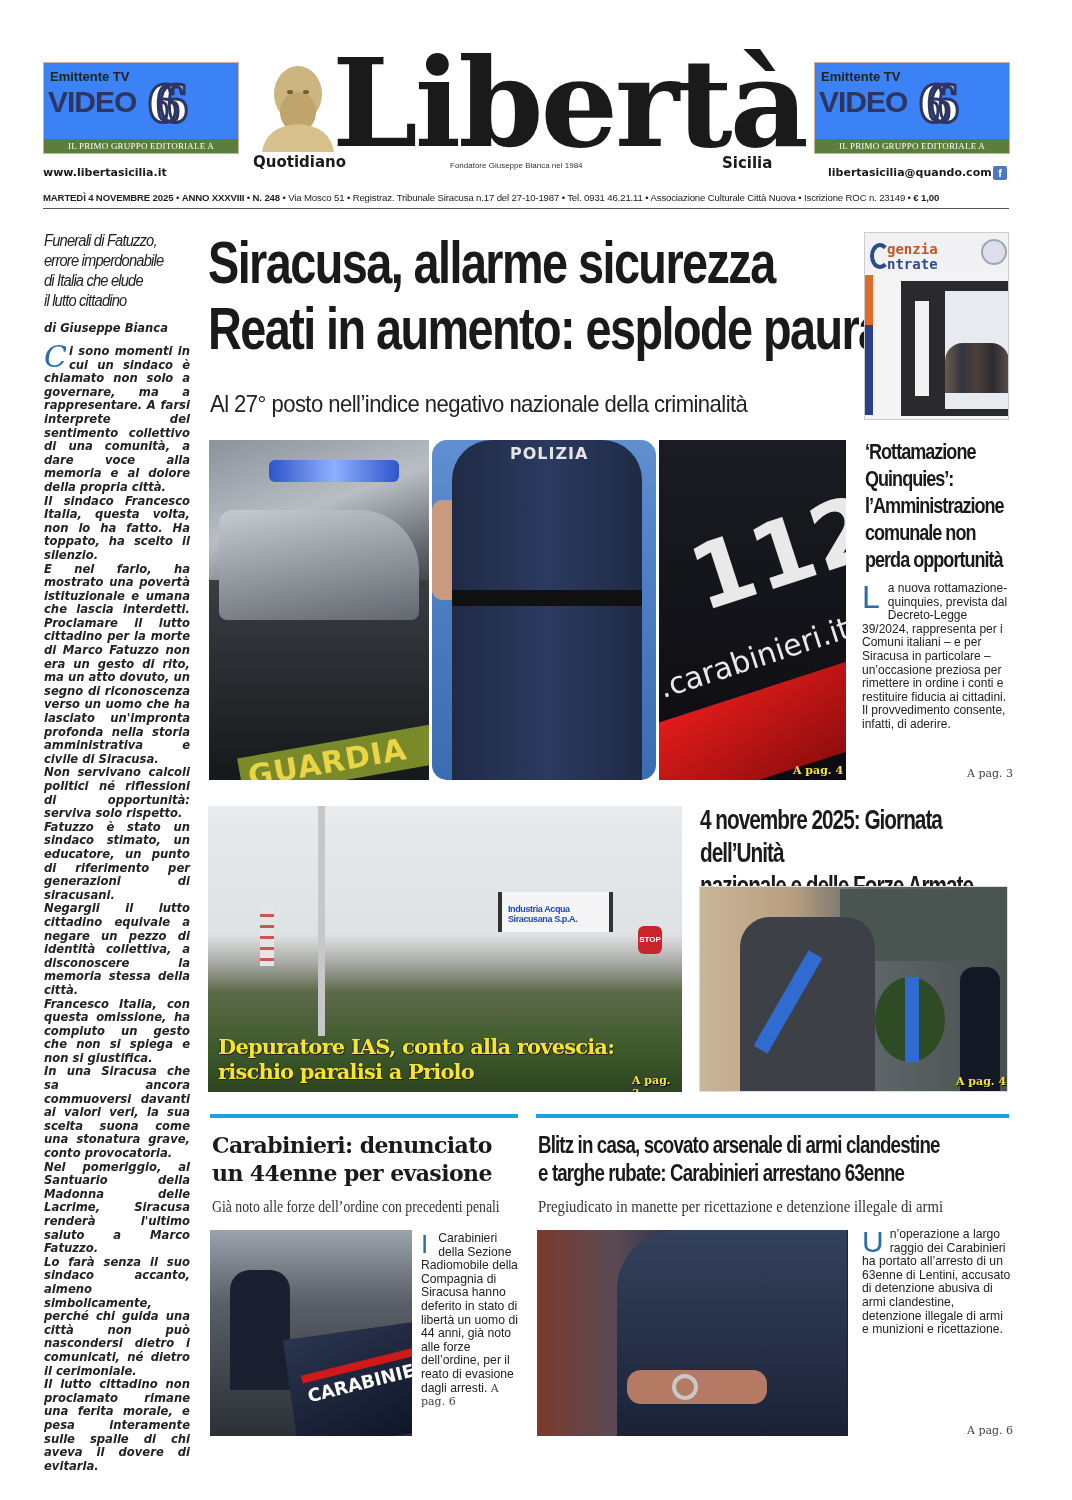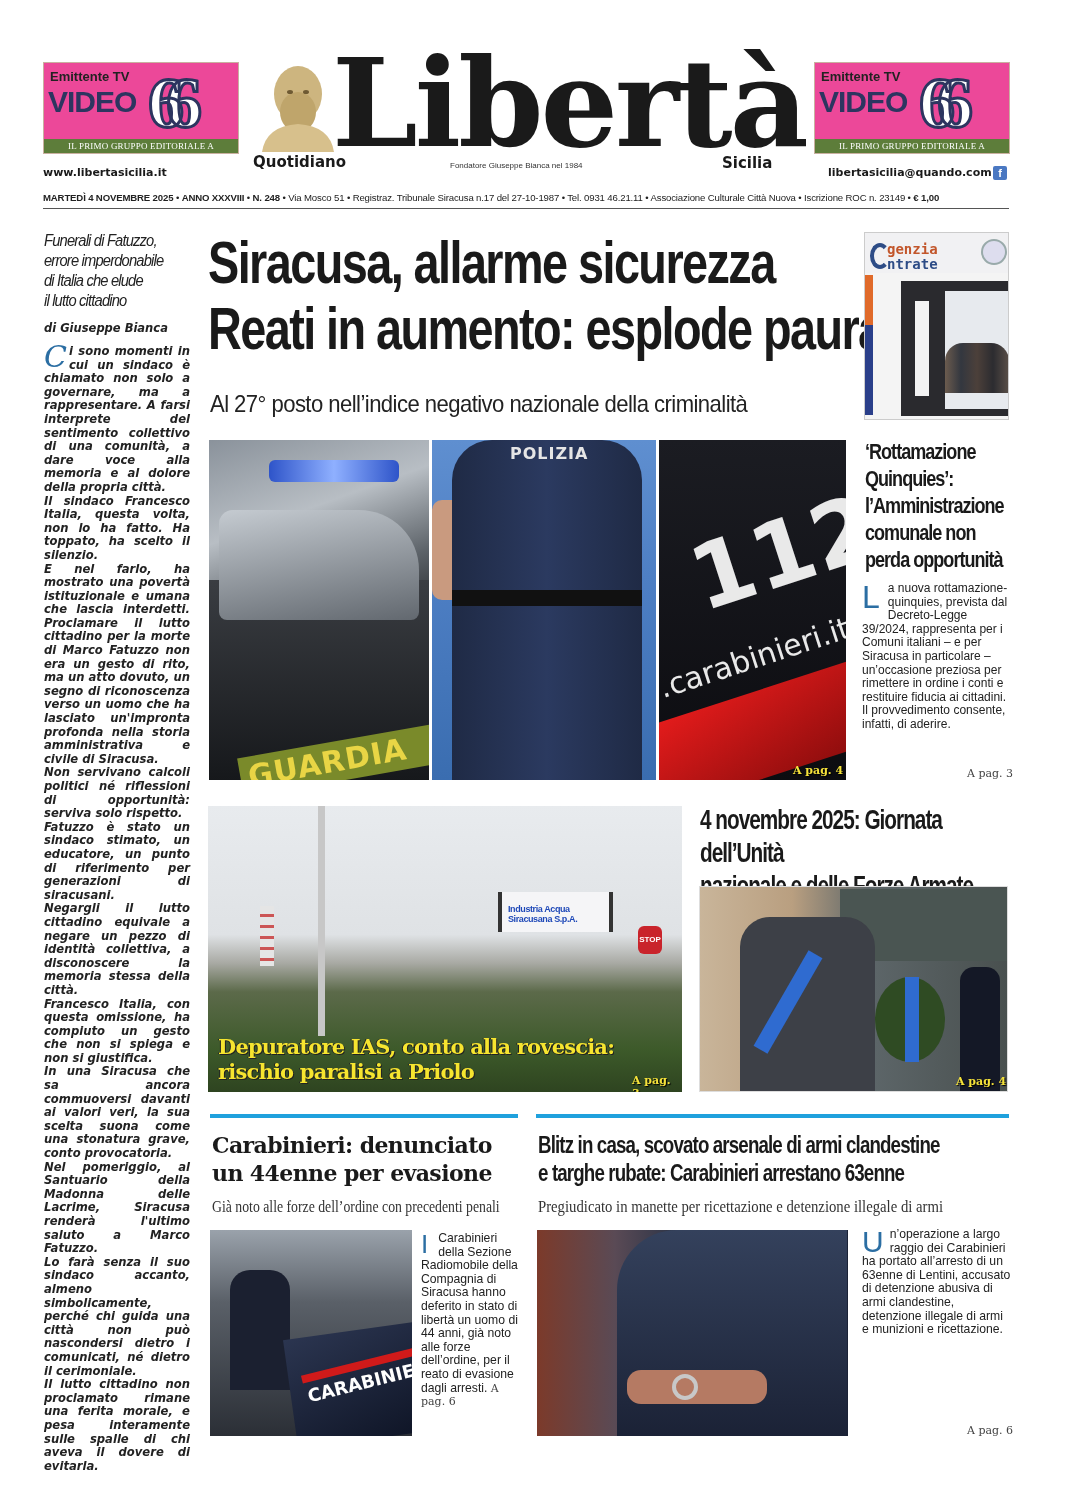--- a/index.html
+++ b/index.html
@@ -1,24 +1,24 @@
 <!DOCTYPE html>
 <html><head>
 <meta charset="utf-8">
 <style>
   * { box-sizing: border-box; margin: 0; padding: 0; }
   html, body { width: 1072px; height: 1500px; background: #ffffff; overflow: hidden; }
   body { position: relative; font-family: "Liberation Sans", sans-serif; color: #1a1a1a; }
   .abs { position: absolute; }
 
   
-  .v66 { width: 196px; height: 92px; background: #ec4899; border: 1px solid #c9b0a0; }
+  .v66 { width: 196px; height: 92px; background: #3b82f6; border: 1px solid #c9b0a0; }
   .v66 .em { position: absolute; left: 6px; top: 6px; font-family: "Liberation Sans", sans-serif; font-weight: bold; font-size: 13px; color: #222; }
   .v66 .vd { position: absolute; left: 4px; top: 22px; font-family: "Liberation Sans", sans-serif; font-weight: bold; font-size: 30px; color: #2d3560; letter-spacing: -1px; }
-  .v66 .num { position: absolute; left: 104px; top: -2px; font-family: "Liberation Serif", serif; font-size: 72px; line-height: 84px; color: #fff; -webkit-text-stroke: 3px #2d3560; letter-spacing: -18px; font-weight: bold; }
+  .v66 .num { position: absolute; left: 104px; top: -2px; font-family: "Liberation Serif", serif; font-size: 58px; line-height: 84px; color: #fff; -webkit-text-stroke: 3px #2d3560; letter-spacing: -18px; font-weight: bold; }
   .v66 .bar { position: absolute; left: 0; right: 0; bottom: 0; height: 14px; background: #5d7d3a; color: #fff; font-family: "Liberation Serif", serif; font-size: 9px; text-align: center; line-height: 14px; letter-spacing: 0.2px; }
 
   .bust { left: 256px; top: 60px; width: 84px; height: 92px; }
   .logo { left: 332px; top: 38px; font-family: "DejaVu Serif", serif; font-weight: bold; font-size: 122px; line-height: 130px; color: #1a1a1a; letter-spacing: -3px; }
   .quot { left: 253px; top: 153px; font-family: "DejaVu Sans", sans-serif; font-weight: bold; font-size: 15px; color: #1a1a1a; }
   .fond { left: 450px; top: 161px; font-size: 8px; color: #333; }
   .sicilia { left: 722px; top: 154px; font-family: "DejaVu Sans", sans-serif; font-weight: bold; font-size: 15px; }
   .site { left: 43px; top: 166px; font-family: "DejaVu Sans", sans-serif; font-weight: bold; font-size: 11px; }
   .mail { left: 828px; top: 166px; font-family: "DejaVu Sans", sans-serif; font-weight: bold; font-size: 11px; }
   .fb { left: 993px; top: 166px; width: 14px; height: 14px; background: #4a78c2; color: #fff; font-weight: bold; font-size: 11px; text-align: center; line-height: 15px; border-radius: 2px; }
@@ -53,21 +53,21 @@
   .ae .crowd { position: absolute; left: 80px; top: 110px; width: 64px; height: 50px; background: linear-gradient(90deg,#6b5b4e,#33373f,#4c403a,#2c2c30,#5a4f48); border-radius: 18px 18px 0 0; }
 
   
   .photo { overflow: hidden; }
   .p1 { left: 209px; top: 440px; width: 220px; height: 340px; background: linear-gradient(160deg,#8a929b 0%,#b8bec4 25%,#5d6369 45%,#2a2d31 60%,#1d1f22 100%); }
   .p1 .car { position: absolute; left: 0; top: 140px; width: 220px; height: 200px; background: linear-gradient(180deg,#3a3d42,#16181b); }
   .p1 .gd { position: absolute; left: 30px; top: 300px; width: 210px; height: 40px; background: #7a8a2a; transform: rotate(-10deg); color: #e9d545; font-family: "DejaVu Sans", sans-serif; font-weight: bold; font-size: 30px; line-height: 40px; padding-left: 8px; letter-spacing: 1px; }
   .p1 .siren { position: absolute; left: 60px; top: 20px; width: 130px; height: 22px; background: linear-gradient(90deg,#2e54c9,#8fb0ff,#2e54c9); border-radius: 6px; }
   .p1 .glass { position: absolute; left: 10px; top: 70px; width: 200px; height: 110px; background: linear-gradient(170deg,#c5cbd1,#62686f); border-radius: 14px 60px 8px 8px; }
 
-  .p2 { left: 432px; top: 440px; width: 224px; height: 340px; background: linear-gradient(180deg,#5f8fd0 0%,#4e7fc4 40%,#3a6db0 100%); }
+  .p2 { left: 432px; top: 440px; width: 224px; height: 340px; background: linear-gradient(180deg,#5f8fd0 0%,#4e7fc4 40%,#3a6db0 100%); border-radius: 15px; }
   .p2 .body { position: absolute; left: 20px; top: 0; width: 190px; height: 340px; background: linear-gradient(90deg,#1f2a45,#2b3a60,#1f2a45); border-radius: 40px 40px 0 0; }
   .p2 .pol { position: absolute; left: 78px; top: 4px; color: #e5e5e5; font-family: "DejaVu Sans", sans-serif; font-weight: bold; font-size: 16px; letter-spacing: 1px; }
   .p2 .belt { position: absolute; left: 20px; top: 150px; width: 190px; height: 16px; background: #111; }
   .p2 .arm { position: absolute; left: 0; top: 60px; width: 30px; height: 100px; background: #c99a7f; border-radius: 10px; }
 
   .p3 { left: 659px; top: 440px; width: 187px; height: 340px; background: linear-gradient(180deg,#1b1c22,#0c0c10); }
   .p3 .num { position: absolute; left: 30px; top: 60px; color: #e9e9e9; font-family: "DejaVu Sans", sans-serif; font-weight: bold; font-size: 90px; transform: rotate(-18deg); }
   .p3 .url { position: absolute; left: -4px; top: 200px; color: #e9e9e9; font-family: "DejaVu Sans", sans-serif; font-size: 30px; transform: rotate(-18deg); white-space: nowrap; }
   .p3 .red { position: absolute; left: 0; top: 250px; width: 200px; height: 90px; background: linear-gradient(160deg,#e21b1b,#8e0d0d); transform: skewY(-18deg); }
   .pag { position: absolute; font-family: "DejaVu Serif", serif; font-weight: bold; font-size: 11px; color: #f5e23a; text-shadow: 1px 1px 1px #000; }

